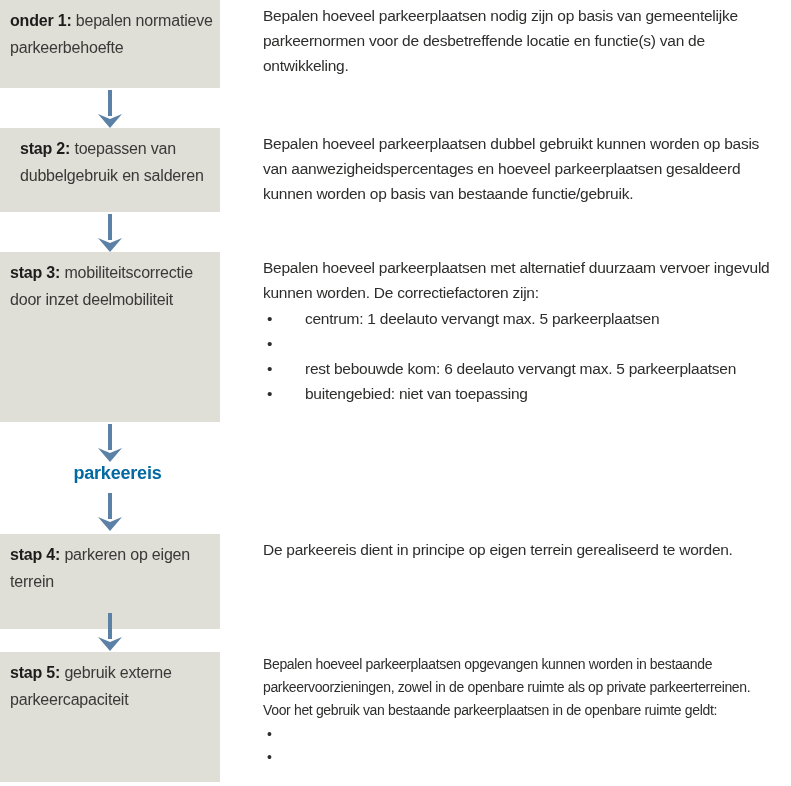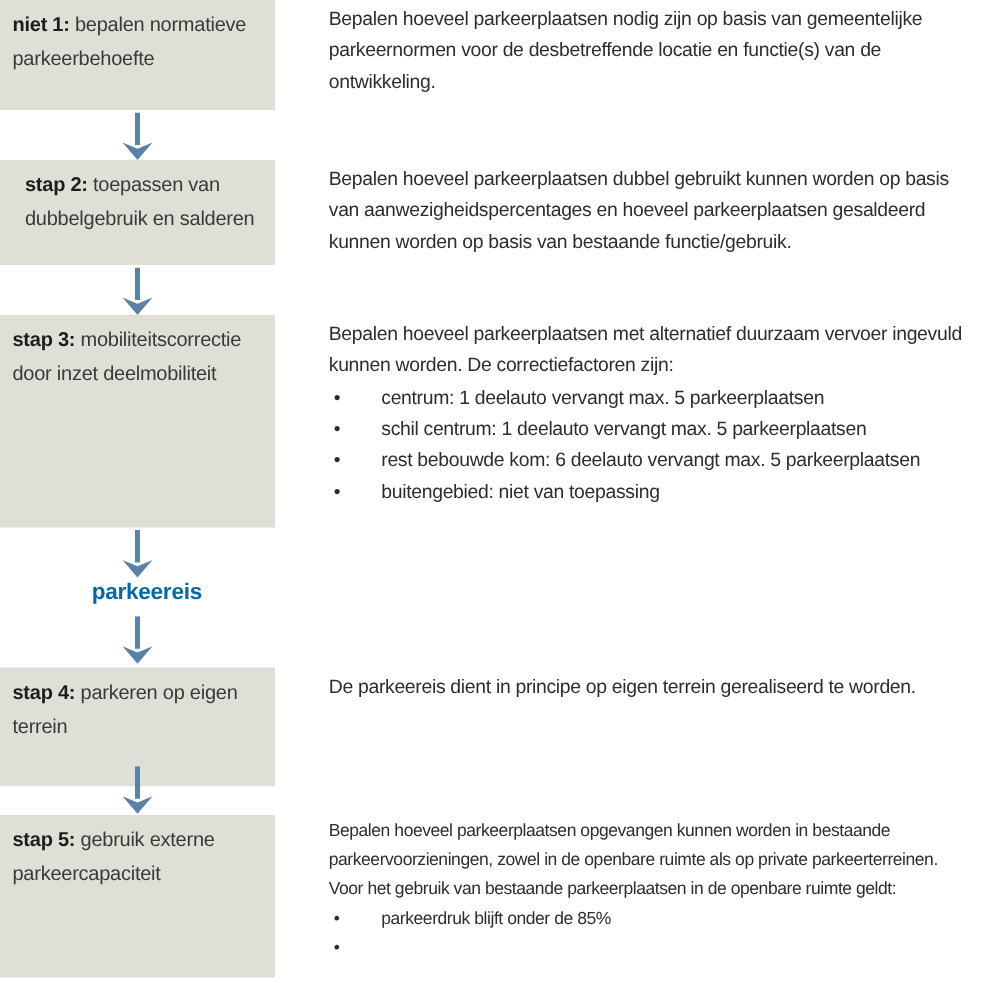--- a/index.html
+++ b/index.html
@@ -76,21 +76,21 @@
     font-size: 14px;
     line-height: 23px;
     letter-spacing: -0.35px;
   }
 </style>
 </head>
 <body>
 
 <div class="canvas">
 
-  <div class="stepbox" style="top:0; height:88px;"><span class="b">niet 1:</span><span> bepalen normatieve parkeerbehoefte</span></div>
+  <div class="stepbox" style="top:0; height:88px;"><span class="b">onder 1:</span><span> bepalen normatieve parkeerbehoefte</span></div>
 
   <div class="stepbox" style="top:128px; height:84px;padding-left:20px;"><span class="b">stap 2:</span><span> toepassen van dubbelgebruik en salderen</span></div>
 
   <div class="stepbox" style="top:252px; height:170px;"><span class="b">stap 3:</span><span> mobiliteitscorrectie door inzet deelmobiliteit</span></div>
 
   <div class="stepbox" style="top:534px; height:95px;"><span class="b">stap 4:</span><span> parkeren op eigen terrein</span></div>
 
   <div class="stepbox" style="top:652px; height:130px;"><span class="b">stap 5:</span><span> gebruik externe parkeercapaciteit</span></div>
 
   <svg class="arrow" style="top:90px;" width="26" height="38" viewBox="0 0 26 38">
@@ -121,40 +121,38 @@
 
   <div class="desc" style="top:255px;">Bepalen hoeveel parkeerplaatsen met alternatief duurzaam vervoer ingevuld
 kunnen worden. De correctiefactoren zijn:</div>
   <div class="bullets" style="top:306px;">
     <div class="bullet-row">
         <span class="dot">•</span>
         <span>centrum: 1 deelauto vervangt max. 5 parkeerplaatsen</span>
       </div>
     <div class="bullet-row">
         <span class="dot">•</span>
-        <span>schil centrum: 1 deelauto vervangt max. 5 parkeerplaatsen</span>
       </div>
     <div class="bullet-row">
         <span class="dot">•</span>
         <span>rest bebouwde kom: 6 deelauto vervangt max. 5 parkeerplaatsen</span>
       </div>
     <div class="bullet-row">
         <span class="dot">•</span>
         <span>buitengebied: niet van toepassing</span>
       </div>
   </div>
 
   <div class="desc" style="top:537px;">De parkeereis dient in principe op eigen terrein gerealiseerd te worden.</div>
 
   <div class="desc small" style="top:653px;">Bepalen hoeveel parkeerplaatsen opgevangen kunnen worden in bestaande
 parkeervoorzieningen, zowel in de openbare ruimte als op private parkeerterreinen.
 Voor het gebruik van bestaande parkeerplaatsen in de openbare ruimte geldt:</div>
   <div class="bullets small" style="top:723px;">
     <div class="bullet-row">
         <span class="dot">•</span>
-        <span>parkeerdruk blijft onder de 85%</span>
       </div>
     <div class="bullet-row">
         <span class="dot">•</span>
       </div>
   </div>
 
 </div>
 
 </body></html>

